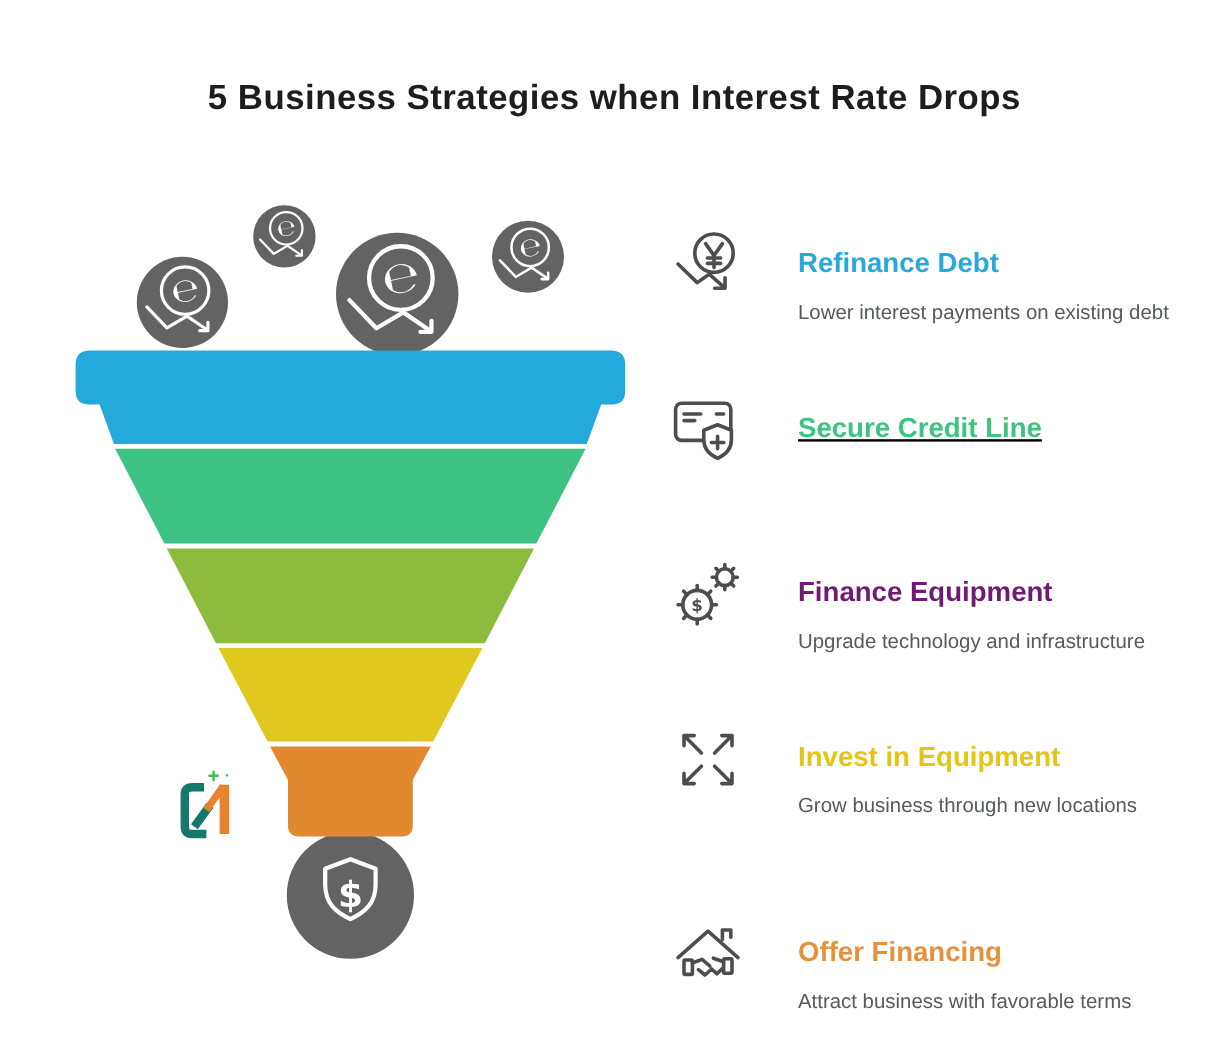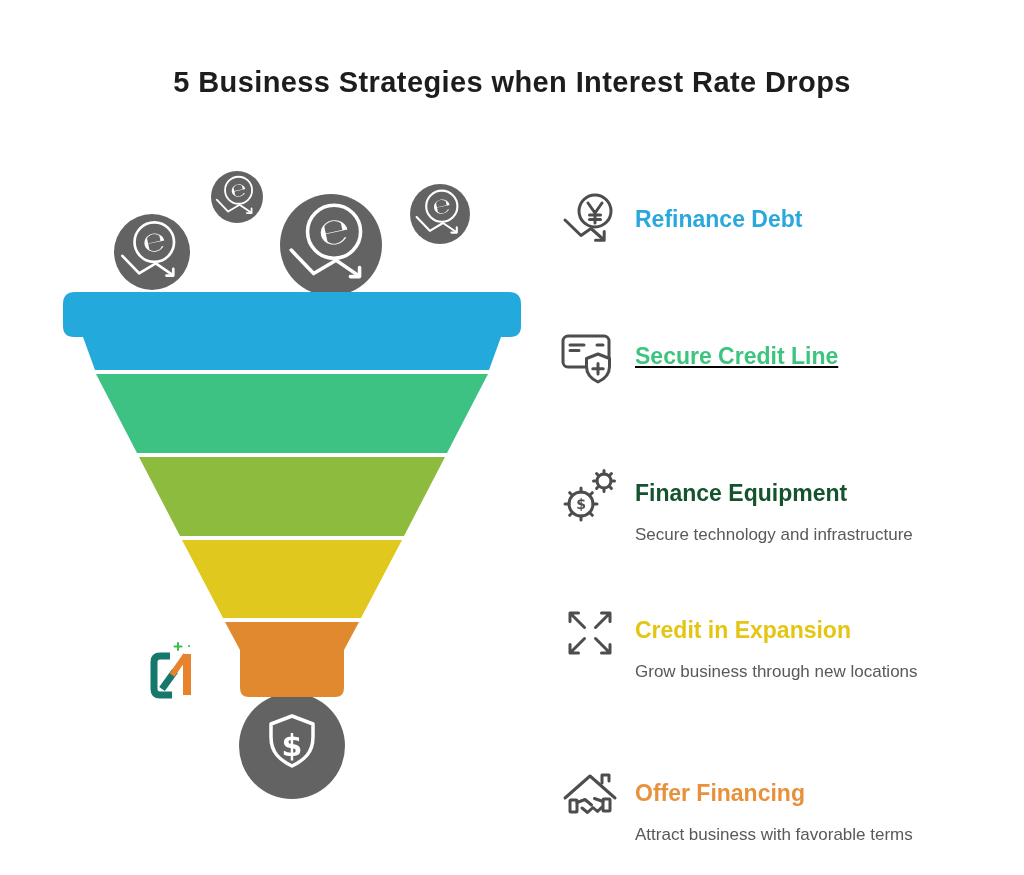--- a/index.html
+++ b/index.html
@@ -22,21 +22,21 @@
   .fb4 { fill:var(--funnel-orange); }
   .coin-fill { fill:var(--coin-gray); }
   .coin-line { stroke:#ffffff; stroke-width:3.5; fill:none;
                stroke-linecap:round; stroke-linejoin:round; }
   .coin-glyph { fill:#ffffff; font-family:"DejaVu Sans", sans-serif;
                 font-style:italic; font-size:36px; text-anchor:middle; }
   .shield-glyph { fill:#ffffff; font-family:"DejaVu Sans", sans-serif;
                   font-size:30px; font-weight:bold; text-anchor:middle; }
 
   .strategies { position:absolute; left:560px; top:186px; width:440px; height:689px; }
-  .srow { position:absolute; left:0; width:440px; height:125px; display:flex; }
+  .srow { position:absolute; left:0; width:440px; height:125px; display:flex;gap:30px; }
   .srow.r0 { top:0; } .srow.r1 { top:137px;text-decoration:underline; } .srow.r2 { top:274px; }
   .srow.r3 { top:411px; } .srow.r4 { top:574px; }
 
   .sicon { width:60px; height:60px; margin-top:6px; flex:0 0 60px;
            stroke:var(--icon-stroke); stroke-width:3; fill:none;
            stroke-linecap:round; stroke-linejoin:round; }
   .sicon .fw { fill:#ffffff; }
   .sicon .itext { fill:var(--icon-stroke); stroke:none; font-weight:bold;
                   font-family:"DejaVu Sans", sans-serif; text-anchor:middle; }
 
@@ -98,20 +98,21 @@
 
     <div class="srow r0">
       <svg class="sicon" viewBox="0 0 60 60">
         <circle cx="35" cy="19" r="16"></circle>
         <path d="M28,11 L35,21 M42,11 L35,21 M35,21 L35,31 M29.5,23 H40.5 M29.5,27.5 H40.5"></path>
         <path d="M5,28 L21,43.5 L31,36.5 L43.5,47.5"></path>
         <path d="M35.5,48.2 H44.2 V39.5"></path>
       </svg>
       <div class="stext">
         <div class="stitle" style="color: rgb(41, 168, 221);">Refinance Debt</div>
+        <div class="sdesc">Lower interest payments on existing debt</div>
       </div>
     </div>
 
     <div class="srow r1">
       <svg class="sicon" viewBox="0 0 60 60">
         <rect x="3" y="7" width="46" height="31" rx="5"></rect>
         <path d="M10,16 H24 M10,21.5 H19 M37,16 H43"></path>
         <path class="fw" d="M38,25 l11.5,4.5 v8 c0,8.5 -6,13 -11.5,15.5 c-5.5,-2.5 -11.5,-7 -11.5,-15.5 v-8 z"></path>
         <path d="M38,34.5 V45 M32.8,39.8 H43.2"></path>
       </svg>
@@ -122,34 +123,34 @@
 
     <div class="srow r2">
       <svg class="sicon" viewBox="0 0 60 60">
         <circle cx="21" cy="38" r="12"></circle>
         <path d="M33,38 H37 M29.5,46.5 L32.3,49.3 M21,50 V54 M12.5,46.5 L9.7,49.3 M9,38 H5 M12.5,29.5 L9.7,26.7 M21,26 V22 M29.5,29.5 L32.3,26.7"></path>
         <text class="itext" x="21" y="43" font-size="14">$</text>
         <circle cx="44" cy="15" r="7"></circle>
         <path d="M51,15 H54.5 M49,20 L51.4,22.4 M44,22 V25.5 M39,20 L36.6,22.4 M37,15 H33.5 M39,10 L36.6,7.6 M44,8 V4.5 M49,10 L51.4,7.6"></path>
       </svg>
       <div class="stext">
-        <div class="stitle" style="color: #14532d;">Finance Equipment</div>
-        <div class="sdesc">Secure technology and infrastructure</div>
+        <div class="stitle" style="color: #701a75;">Finance Equipment</div>
+        <div class="sdesc">Upgrade technology and infrastructure</div>
       </div>
     </div>
 
     <div class="srow r3">
       <svg class="sicon" viewBox="0 0 60 60">
         <path d="M24.5,24.5 L10,10 M10,18.5 V10 H18.5"></path>
         <path d="M35.5,24.5 L50,10 M41.5,10 H50 V18.5"></path>
         <path d="M24.5,35.5 L10,50 M10,41.5 V50 H18.5"></path>
         <path d="M35.5,35.5 L50,50 M50,41.5 V50 H41.5"></path>
       </svg>
       <div class="stext">
-        <div class="stitle" style="color: rgb(229, 197, 19);">Credit in Expansion</div>
+        <div class="stitle" style="color: rgb(229, 197, 19);">Invest in Equipment</div>
         <div class="sdesc">Grow business through new locations</div>
       </div>
     </div>
 
     <div class="srow r4">
       <svg class="sicon" viewBox="0 0 60 60">
         <path d="M5,32 L30,10 L55,32"></path>
         <path d="M42,17 V9 H49 V15"></path>
         <rect x="10" y="34" width="7" height="12" rx="1"></rect>
         <rect x="43" y="33" width="7" height="12" rx="1"></rect>

